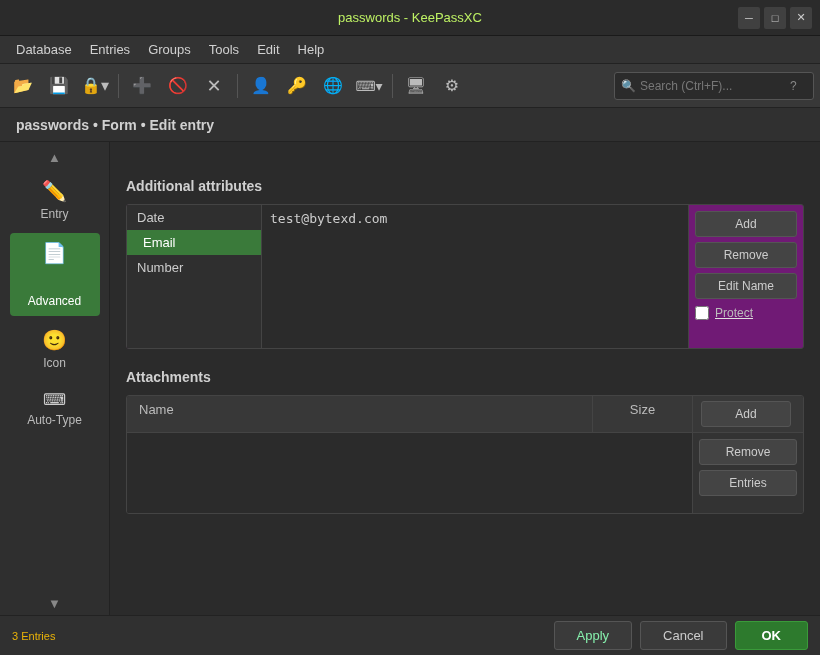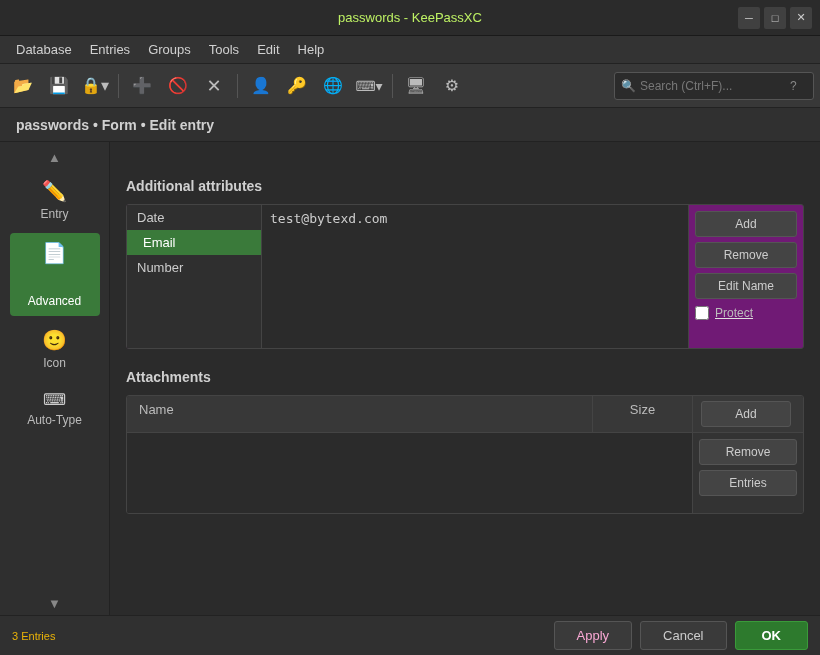--- a/index.html
+++ b/index.html
@@ -341,21 +341,21 @@
     }
     .bottom-left {
       margin-right: auto;
       font-size: 11px;
       color: #eab308;
     }
     .btn-apply {
       padding: 6px 22px;
       background: #3a3a3a;
       border: 1px solid #555;
-      color: #f9a8d4;
+      color: #86efac;
       cursor: pointer;
       border-radius: 3px;
       font-size: 13px;
     }
     .btn-cancel {
       padding: 6px 22px;
       background: #3a3a3a;
       border: 1px solid #555;
       color: #ccc;
       cursor: pointer;

